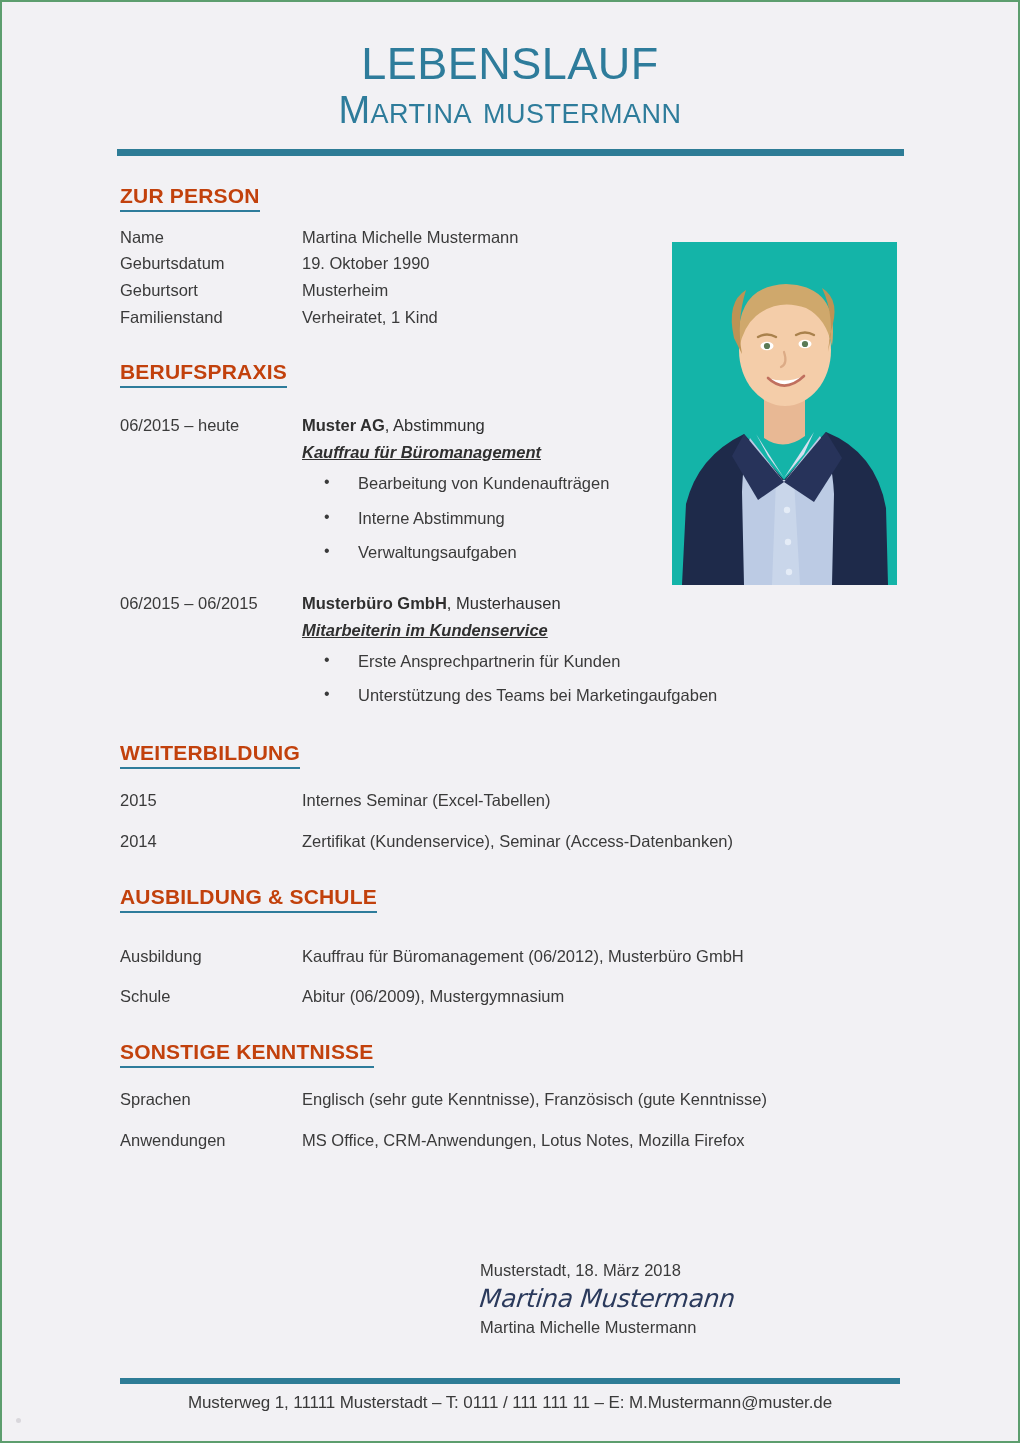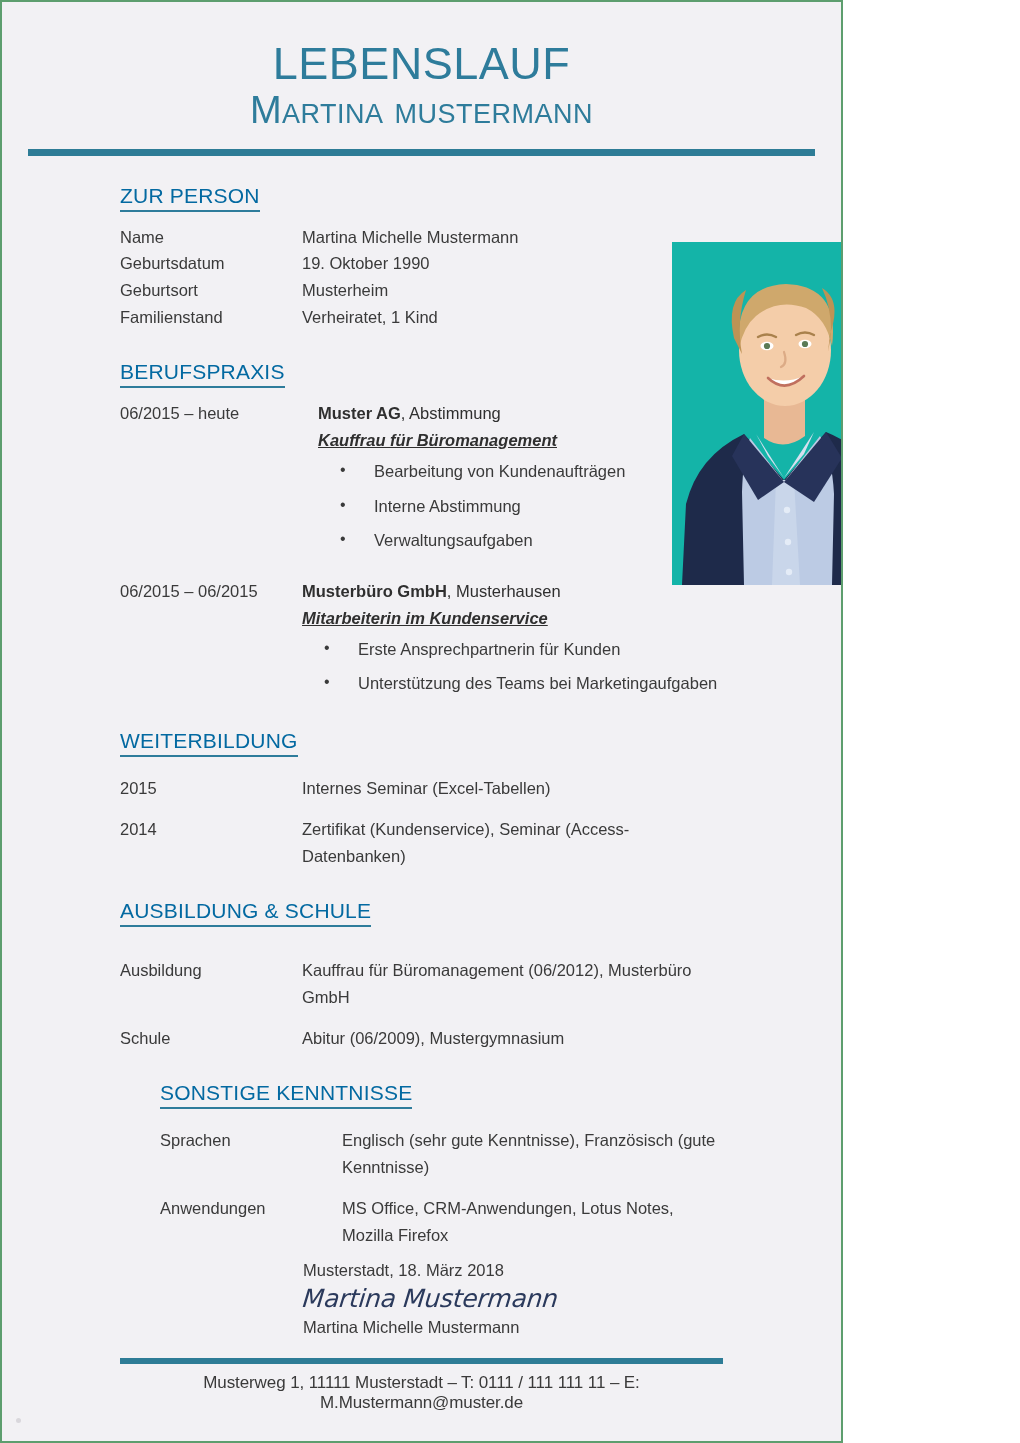--- a/index.html
+++ b/index.html
@@ -2,21 +2,21 @@
 <html><head>
 <meta charset="utf-8">
 <style>
   html, body {
     margin: 0;
     padding: 0;
     background: #ffffff;
   }
   .page {
     position: relative;
-    width: 843px;
+    width: 1020px;
     height: 1443px;
     box-sizing: border-box;
     background: #f2f1f4;
     border: 2px solid #5d9e6e;
     font-family: "Liberation Sans", sans-serif;
     overflow: hidden;
   }
 
   
   .header {
@@ -50,23 +50,23 @@
   }
 
   
   .content {
     position: relative;
     padding: 0 118px;
   }
   .section { margin-top: 0; }
 
   .section-title {
-    color: #0369a1;
+    color: #c2410c;
     font-size: 21px;
-    font-weight: normal;
+    font-weight: bold;
     letter-spacing: 0.2px;
     display: inline-block;
     border-bottom: 2px solid #2e7c9b;
     padding-bottom: 2px;
   }
 
   .rows { margin-top: 12px; }
   .row {
     display: flex;
     align-items: flex-start;
@@ -269,21 +269,21 @@
         <div class="row">
           <div class="label">Familienstand</div>
           <div class="value">Verheiratet, 1 Kind</div>
         </div>
       </div>
     </div>
 
     <div class="section" style="padding-top:30px;">
       <div class="section-title">BERUFSPRAXIS</div>
 
-      <div class="job" style="margin-top:12px;gap:16px;">
+      <div class="job" style="margin-top:24px;">
         <div class="period">06/2015 – heute</div>
         <div class="detail">
           <div class="company"><b>Muster AG</b><span>, Abstimmung</span></div>
           <div class="role">Kauffrau für Büromanagement</div>
           <ul class="tasks">
             <li>Bearbeitung von Kundenaufträgen</li>
             <li>Interne Abstimmung</li>
             <li>Verwaltungsaufgaben</li>
           </ul>
         </div>
@@ -323,21 +323,21 @@
           <div class="label">Ausbildung</div>
           <div class="value">Kauffrau für Büromanagement (06/2012), Musterbüro GmbH</div>
         </div>
         <div class="row">
           <div class="label">Schule</div>
           <div class="value">Abitur (06/2009), Mustergymnasium</div>
         </div>
       </div>
     </div>
 
-    <div class="section" style="padding-top:30px;margin-left:40px;">
+    <div class="section" style="padding-top:30px;">
       <div class="section-title">SONSTIGE KENNTNISSE</div>
       <div class="rows" style="margin-top:18px;">
         <div class="row row-sp">
           <div class="label">Sprachen</div>
           <div class="value">Englisch (sehr gute Kenntnisse), Französisch (gute Kenntnisse)</div>
         </div>
         <div class="row">
           <div class="label">Anwendungen</div>
           <div class="value">MS Office, CRM-Anwendungen, Lotus Notes, Mozilla Firefox</div>
         </div>

